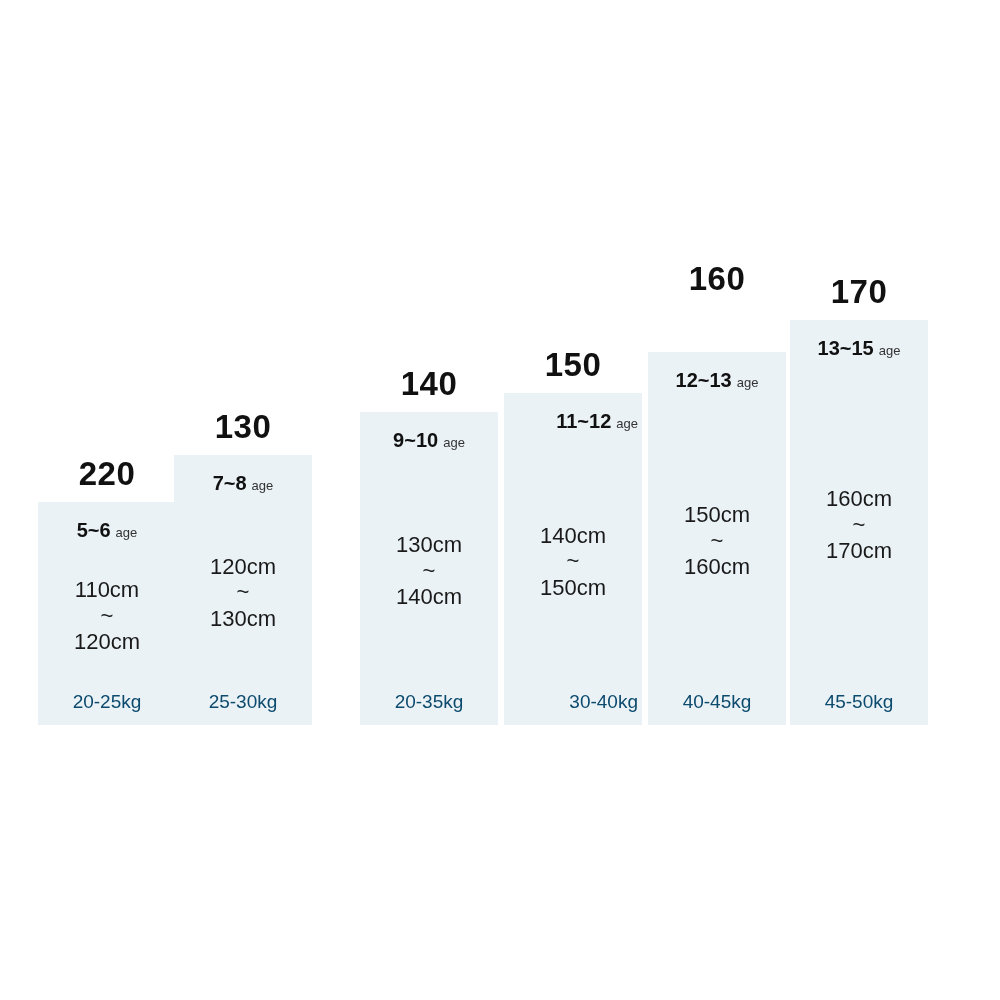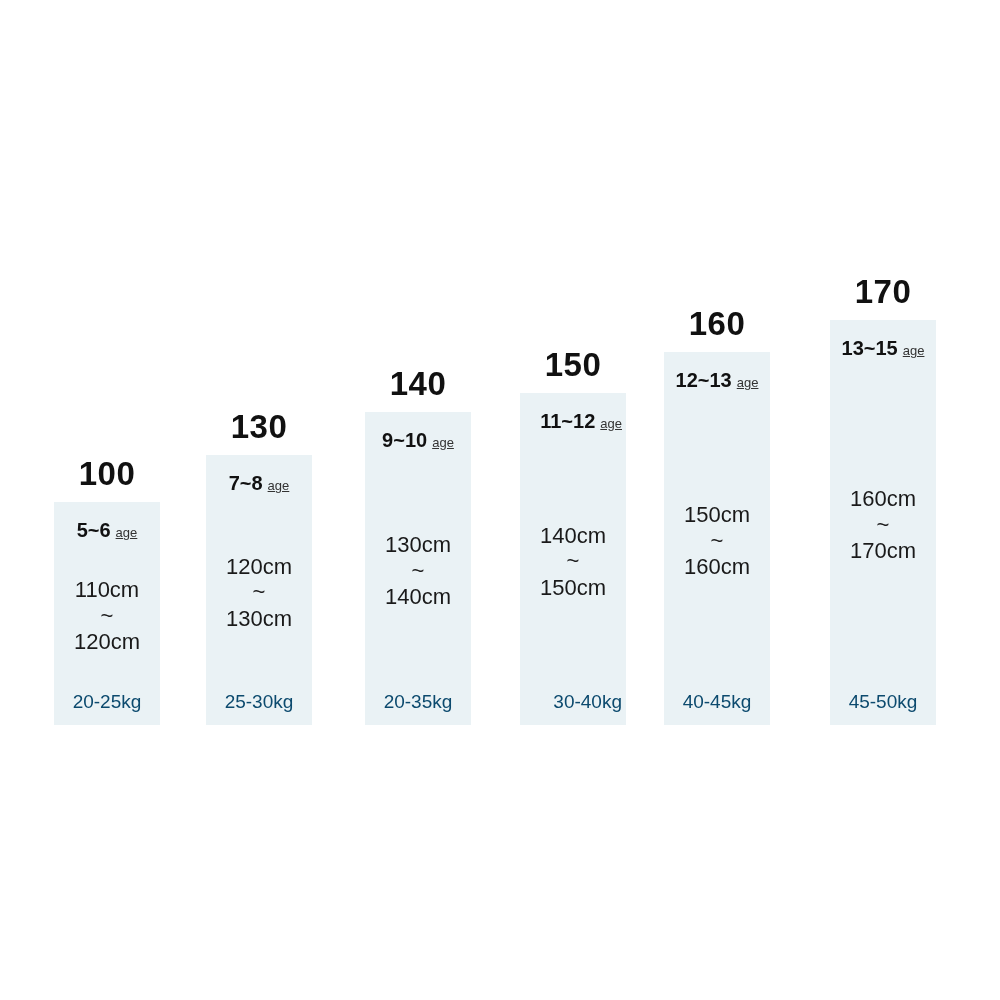--- a/index.html
+++ b/index.html
@@ -39,21 +39,21 @@
     letter-spacing: 0.5px;
     color: #111111;
     line-height: 1;
     margin-bottom: 12px;
     text-align: center;
     white-space: nowrap;
   }
 
   
   .size-bar {
-    width: 106px;
+    width: 138px;
     background: #eaf2f5;
     box-sizing: border-box;
     padding: 18px 4px 14px 4px;
     display: flex;
     flex-direction: column;
     align-items: center;
     position: relative;
   }
 
   
@@ -67,21 +67,20 @@
   .age-range {
     font-size: 20px;
     font-weight: 700;
     color: #111111;
   }
   .age-unit {
     font-size: 13px;
     font-weight: 400;
     color: #333333;
     margin-left: 5px;
-    text-decoration: underline;
   }
 
   
   .height-block {
     flex: 1 1 auto;
     display: flex;
     flex-direction: column;
     align-items: center;
     justify-content: center;
     width: 100%;
@@ -108,52 +107,52 @@
     white-space: nowrap;
     line-height: 1;
   }
 </style>
 </head>
 <body>
 
 <div id="chart-area">
 
   <div class="size-column" style="left:48px;">
-    <div class="size-number">100</div>
+    <div class="size-number">220</div>
     <div class="size-bar" style="height:223px;align-items:center;">
       <div class="age-line">
         <span class="age-range">5~6</span>
         <span class="age-unit">age</span>
       </div>
       <div class="height-block">
         <span class="height-value">110cm</span>
         <span class="height-sep">~</span>
         <span class="height-value">120cm</span>
       </div>
       <div class="weight-line">20-25kg</div>
     </div>
   </div>
 
-  <div class="size-column" style="left:200px;">
+  <div class="size-column" style="left:184px;">
     <div class="size-number">130</div>
     <div class="size-bar" style="height:270px;">
       <div class="age-line">
         <span class="age-range">7~8</span>
         <span class="age-unit">age</span>
       </div>
       <div class="height-block">
         <span class="height-value">120cm</span>
         <span class="height-sep">~</span>
         <span class="height-value">130cm</span>
       </div>
       <div class="weight-line">25-30kg</div>
     </div>
   </div>
 
-  <div class="size-column" style="left:359px;">
+  <div class="size-column" style="left:370px;">
     <div class="size-number">140</div>
     <div class="size-bar" style="height:313px;">
       <div class="age-line">
         <span class="age-range">9~10</span>
         <span class="age-unit">age</span>
       </div>
       <div class="height-block">
         <span class="height-value">130cm</span>
         <span class="height-sep">~</span>
         <span class="height-value">140cm</span>
@@ -173,35 +172,35 @@
         <span class="height-value">140cm</span>
         <span class="height-sep">~</span>
         <span class="height-value">150cm</span>
       </div>
       <div class="weight-line">30-40kg</div>
     </div>
   </div>
 
   <div class="size-column" style="left:658px;">
     <div class="size-number">160</div>
-    <div class="size-bar" style="height:373px;">
+    <div class="size-bar" style="height:373px;margin-top:45px;">
       <div class="age-line">
         <span class="age-range">12~13</span>
         <span class="age-unit">age</span>
       </div>
       <div class="height-block">
         <span class="height-value">150cm</span>
         <span class="height-sep">~</span>
         <span class="height-value">160cm</span>
       </div>
       <div class="weight-line">40-45kg</div>
     </div>
   </div>
 
-  <div class="size-column" style="left:824px;">
+  <div class="size-column" style="left:800px;">
     <div class="size-number">170</div>
     <div class="size-bar" style="height:405px;">
       <div class="age-line">
         <span class="age-range">13~15</span>
         <span class="age-unit">age</span>
       </div>
       <div class="height-block">
         <span class="height-value">160cm</span>
         <span class="height-sep">~</span>
         <span class="height-value">170cm</span>

